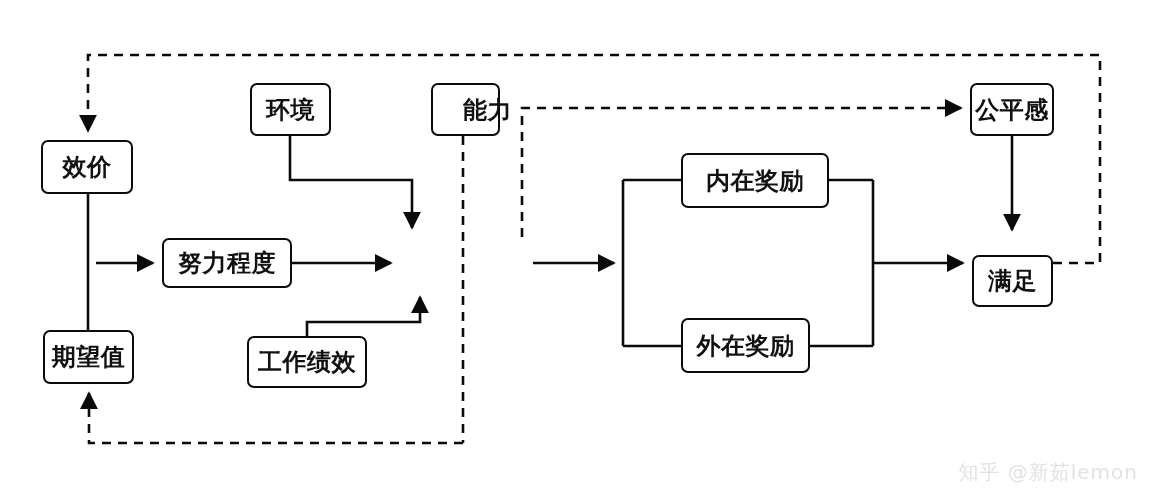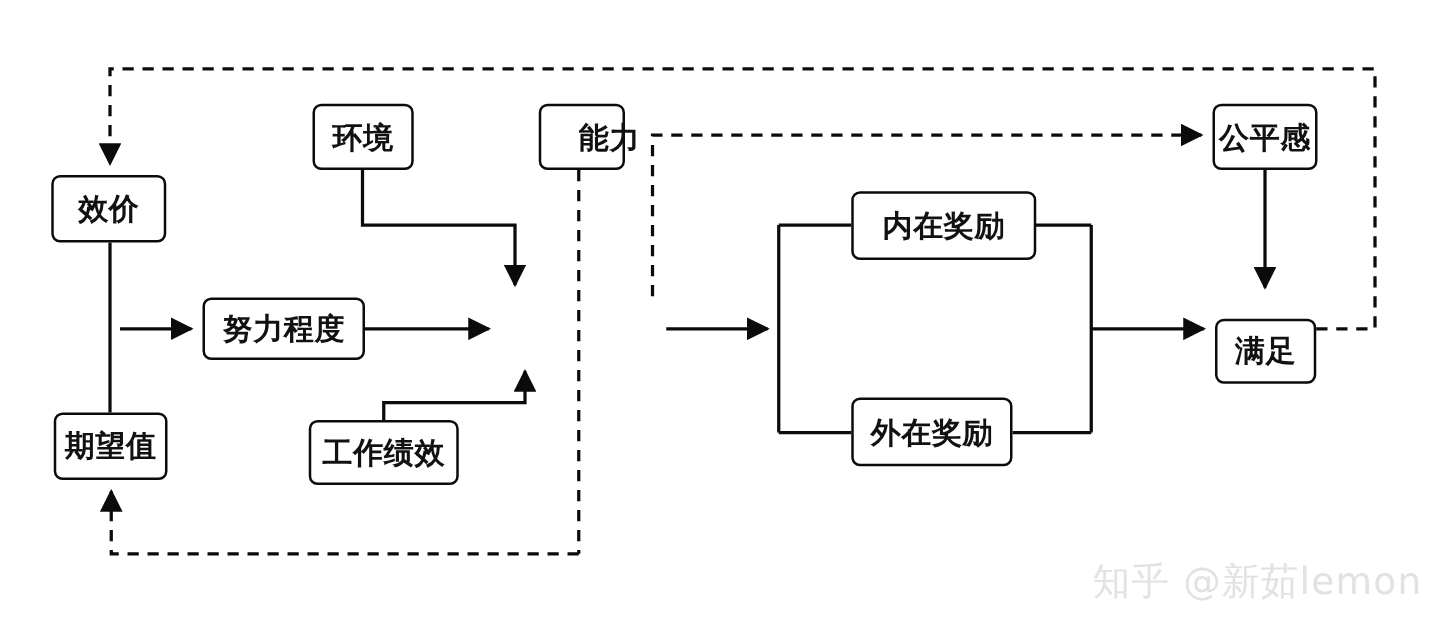--- a/index.html
+++ b/index.html
@@ -39,21 +39,21 @@
     color: #111111;
     letter-spacing: 0.5px;
     line-height: 1;
     white-space: nowrap;
     font-family: "DejaVu Sans", "Liberation Sans", sans-serif;
   }
   #watermark {
     position: absolute;
     right: 14px;
     bottom: 14px;
-    font-size: 30px;
+    font-size: 20px;
     color: #e2e2e4;
     letter-spacing: 1px;
     white-space: nowrap;
     z-index: 5;
     font-family: "DejaVu Sans", "Liberation Sans", sans-serif;
   }
 </style>
 </head>
 <body>
 

